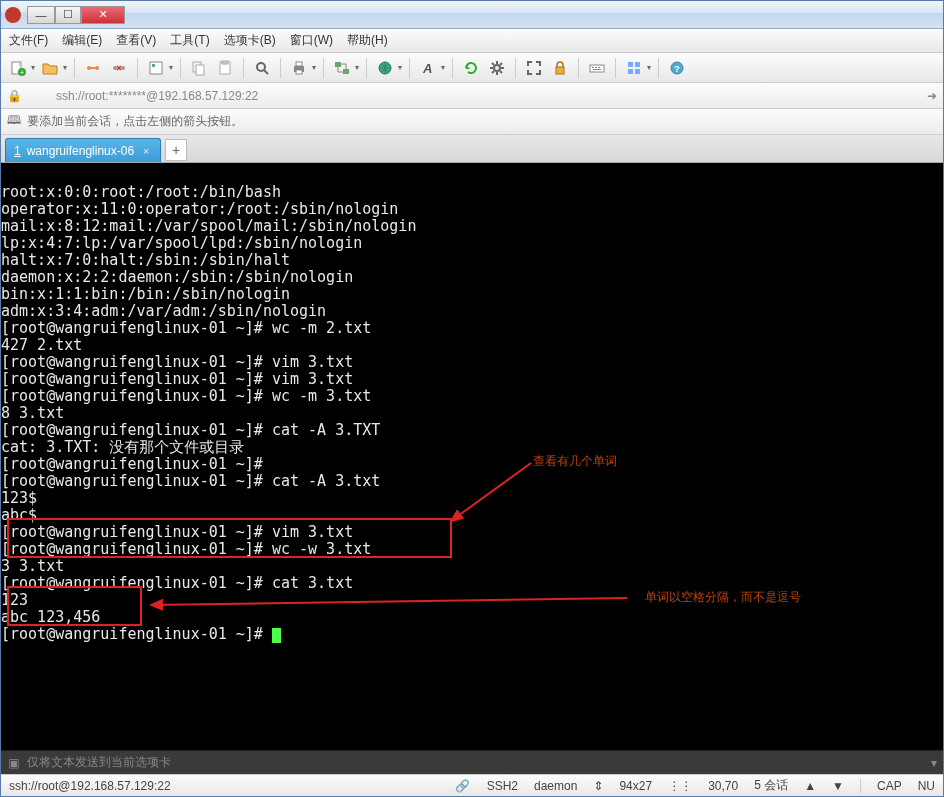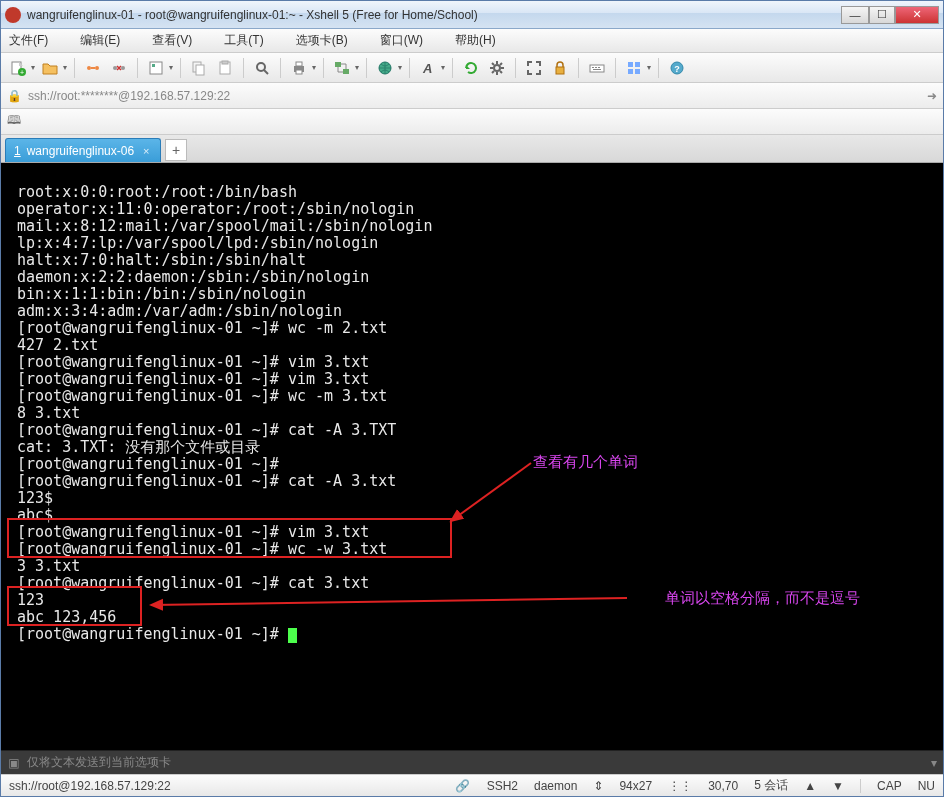--- a/index.html
+++ b/index.html
@@ -8,64 +8,63 @@
 .window { width: 944px; height: 797px; display: flex; flex-direction: column; border: 1px solid #5a7ba8; }
 .titlebar { height: 28px; background: linear-gradient(to bottom, #f0f5fb 0%, #d9e6f5 45%, #c4d8ed 46%, #d5e3f2 100%); display: flex; align-items: center; padding: 0 4px; border-bottom: 1px solid #8ba8c9; }
 .titlebar-icon { width: 16px; height: 16px; background: #c0392b; border-radius: 50%; margin-right: 6px; display: inline-block; }
 .titlebar-text { flex: 1; color: #333; }
 .winbtns { display: flex; gap: 0; }
 .winbtn { width: 28px; height: 18px; background: linear-gradient(to bottom,#f5f5f5,#d8d8d8); border: 1px solid #999; display: flex; align-items: center; justify-content: center; font-size: 11px; color: #333; }
 .winbtn.close { background: linear-gradient(to bottom,#e67,#c33); color: #fff; width: 44px; }
 .winbtn.max { width: 26px; }
 .winbtn.min { width: 28px; }
 
-.menubar { height: 24px; background: linear-gradient(to bottom, #fcfcfc, #e8e8e8); display: flex; align-items: center; padding: 0 8px; gap: 32px; border-bottom: 1px solid #ccc; }
+.menubar { height: 24px; background: linear-gradient(to bottom, #fcfcfc, #e8e8e8); display: flex; align-items: center; padding: 0 8px; gap: 14px; border-bottom: 1px solid #ccc; }
 .menu-item { color: #333; cursor: pointer; }
 
 .toolbar { height: 30px; background: linear-gradient(to bottom, #fcfcfc, #e8e8e8); display: flex; align-items: center; padding: 0 6px; gap: 4px; border-bottom: 1px solid #ccc; }
 .tb-btn { width: 22px; height: 22px; display: flex; align-items: center; justify-content: center; border-radius: 2px; }
 .tb-btn svg { width: 16px; height: 16px; }
 .tb-sep { width: 1px; height: 20px; background: #ccc; margin: 0 3px; }
 .tb-drop { font-size: 8px; color: #666; margin-left: -2px; }
 
 .addressbar { height: 26px; background: linear-gradient(to bottom,#fcfcfc,#ececec); display: flex; align-items: center; padding: 0 6px; border-bottom: 1px solid #ccc; gap: 6px; color: #888; }
 .addressbar .lock { color: #8a8; }
-.addressbar .url { color: #888; flex: 1; }
+.addressbar .url { color: #888; flex: 1; margin-left: 28px; }
 .addressbar .go { color: #888; }
 
 .infobar { height: 26px; background: linear-gradient(to bottom,#fcfcfc,#ececec); display: flex; align-items: center; padding: 0 6px; border-bottom: 1px solid #ccc; gap: 6px; color: #666; }
 
 .tabbar { height: 28px; background: linear-gradient(to bottom, #e8e8e8, #d8d8d8); display: flex; align-items: flex-end; padding: 0 4px; border-bottom: 1px solid #aaa; }
 .tab { height: 24px; background: linear-gradient(to bottom, #5bb5e8, #3a9dd8); color: #fff; padding: 0 8px; display: flex; align-items: center; gap: 6px; border-top-left-radius: 3px; border-top-right-radius: 3px; border: 1px solid #2a7cb8; border-bottom: none; font-size: 12px; }
 .tab .tabnum { text-decoration: underline; }
 .tab .tabclose { width: 12px; height: 12px; display: flex; align-items: center; justify-content: center; font-size: 11px; cursor: pointer; opacity: 0.8; }
 .tab-add { width: 22px; height: 22px; margin-left: 4px; background: #fff; border: 1px solid #bbb; display: flex; align-items: center; justify-content: center; font-size: 14px; color: #666; margin-bottom: 1px; }
 
-.terminal { flex: 1; background: #000; color: #e8e8e8; font-family: "NSimSun", "Consolas", monospace; font-size: 15px; line-height: 17px; padding: 4px 16px; position: relative; white-space: pre; overflow: hidden; }
+.terminal { flex: 1; background: #000; color: #e8e8e8; font-family: "NSimSun", "Consolas", monospace; font-size: 15px; line-height: 17px; padding: 4px 0; position: relative; white-space: pre; overflow: hidden; }
 .terminal .cursor { display: inline-block; width: 9px; height: 15px; background: #4dff4d; vertical-align: text-bottom; }
 
 .box1 { position: absolute; border: 2px solid #d22; pointer-events: none; }
-.ann-text { position: absolute; color: #d946ef; font-family: "SimSun", sans-serif; font-size: 15px; }
+.ann-text { position: absolute; color: #c2410c; font-family: "SimSun", sans-serif; font-size: 12px; }
 .arrow-svg { position: absolute; pointer-events: none; }
 
 .send-row { height: 24px; background: #3a3a3a; display: flex; align-items: center; padding: 0 6px; gap: 6px; color: #888; font-size: 12px; border-top: 1px solid #222; }
 .send-icon { width: 14px; height: 14px; display: flex; align-items: center; justify-content: center; color: #888; }
 .send-row .caret { margin-left: auto; color: #888; }
 
 .statusbar { height: 22px; background: linear-gradient(to bottom,#fcfcfc,#e8e8e8); display: flex; align-items: center; padding: 8px 8px; gap: 16px; color: #444; font-size: 12px; border-top: 1px solid #ccc; }
 .statusbar .sep { width: 1px; height: 14px; background: #ccc; }
 .statusbar .spacer { flex: 1; }
 </style>
 </head>
 <body>
 
 <div class="window">
   <div class="titlebar">
     <span class="titlebar-icon"></span>
-    <span class="titlebar-text">wangruifenglinux-01 - root@wangruifenglinux-01:~ - Xshell 5 (Free for Home/School)</span>
     <div class="winbtns">
       <div class="winbtn min">—</div>
       <div class="winbtn max">☐</div>
       <div class="winbtn close">✕</div>
     </div>
   </div>
 
   <div class="menubar">
     <span class="menu-item">文件(F)</span>
     <span class="menu-item">编辑(E)</span>
@@ -223,20 +222,21 @@
   </div>
 
   <div class="addressbar">
     <span class="lock">🔒</span>
     <span class="url">ssh://root:********@192.168.57.129:22</span>
     <span class="go">➜</span>
   </div>
 
   <div class="infobar">
     <span>🕮</span>
+    <span>要添加当前会话，点击左侧的箭头按钮。</span>
   </div>
 
   <div class="tabbar">
     <div class="tab">
       <span class="tabnum">1</span>
       <span>wangruifenglinux-06</span>
       <span class="tabclose">×</span>
     </div>
     <div class="tab-add">+</div>
   </div>
@@ -284,21 +284,21 @@
     <div class="ann-text" style="left:532px; top:290px;">查看有几个单词</div>
 
     <svg class="arrow-svg" style="left:0; top:0;" width="930" height="560">
       <defs>
           <marker id="ah2" markerWidth="8" markerHeight="8" refX="6" refY="3" orient="auto">
             <path d="M0,0 L7,3 L0,6 Z" fill="#d22"></path>
           </marker>
         </defs>
       <line x1="626" y1="435" x2="150" y2="442" stroke="#d22" stroke-width="2" marker-end="url(#ah2)"></line>
     </svg>
-    <div class="ann-text" style="left:664px; top:426px;">单词以空格分隔，而不是逗号</div>
+    <div class="ann-text" style="left:644px; top:426px;">单词以空格分隔，而不是逗号</div>
   </div>
 
   <div class="send-row">
     <span class="send-icon">▣</span>
     <span>仅将文本发送到当前选项卡</span>
     <span class="caret">▾</span>
   </div>
 
   <div class="statusbar">
     <span>ssh://root@192.168.57.129:22</span>

